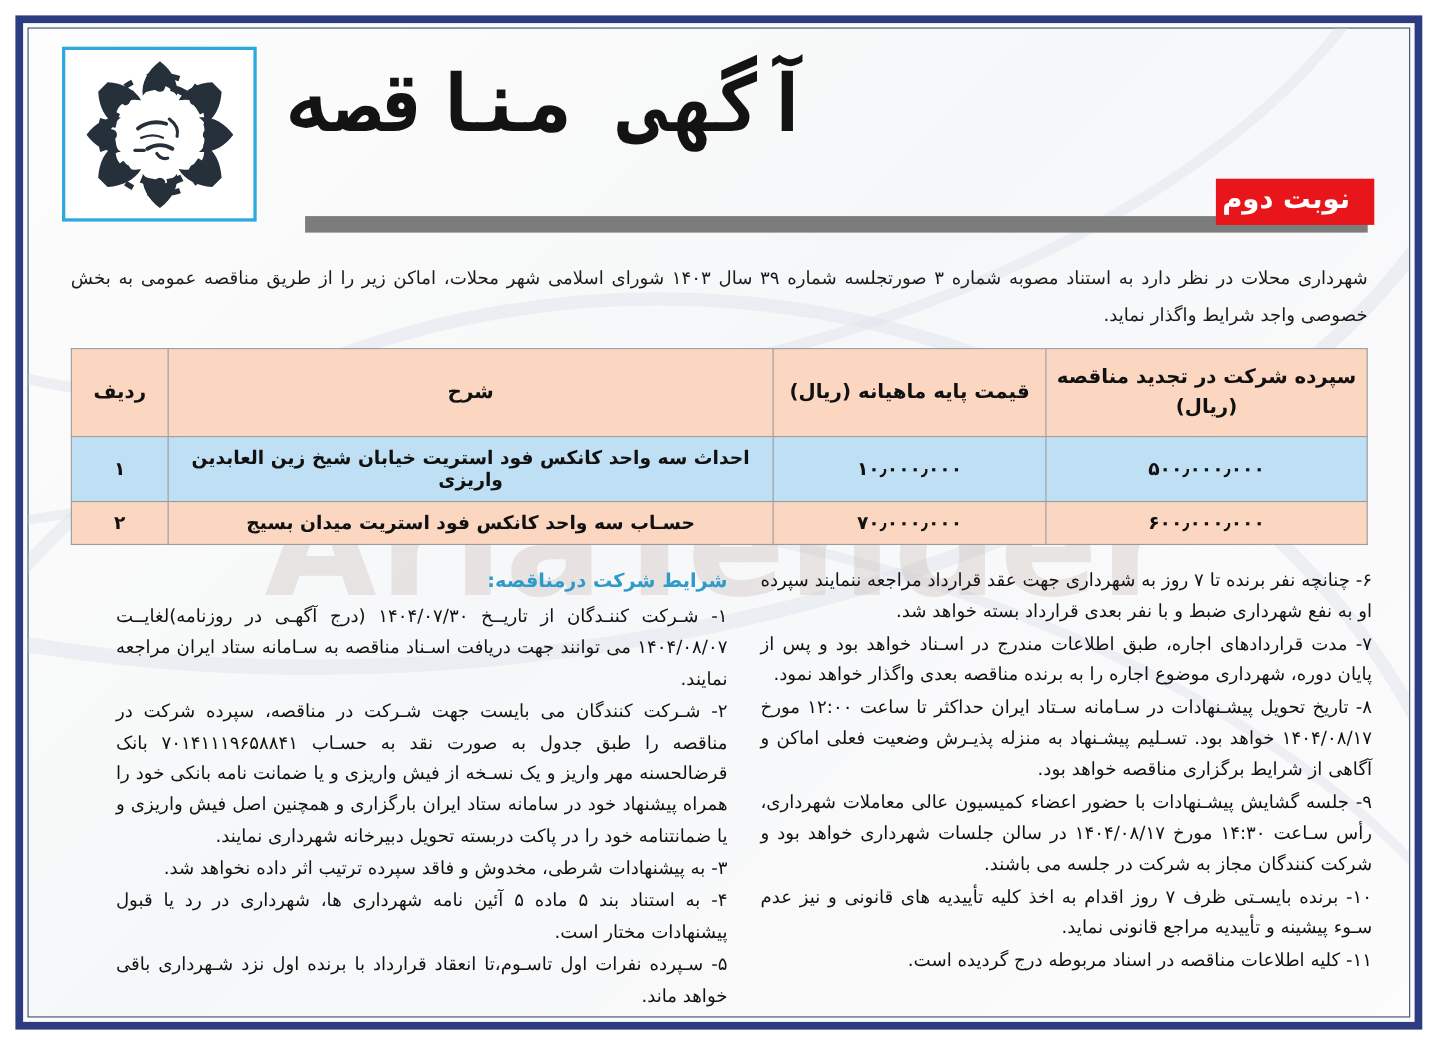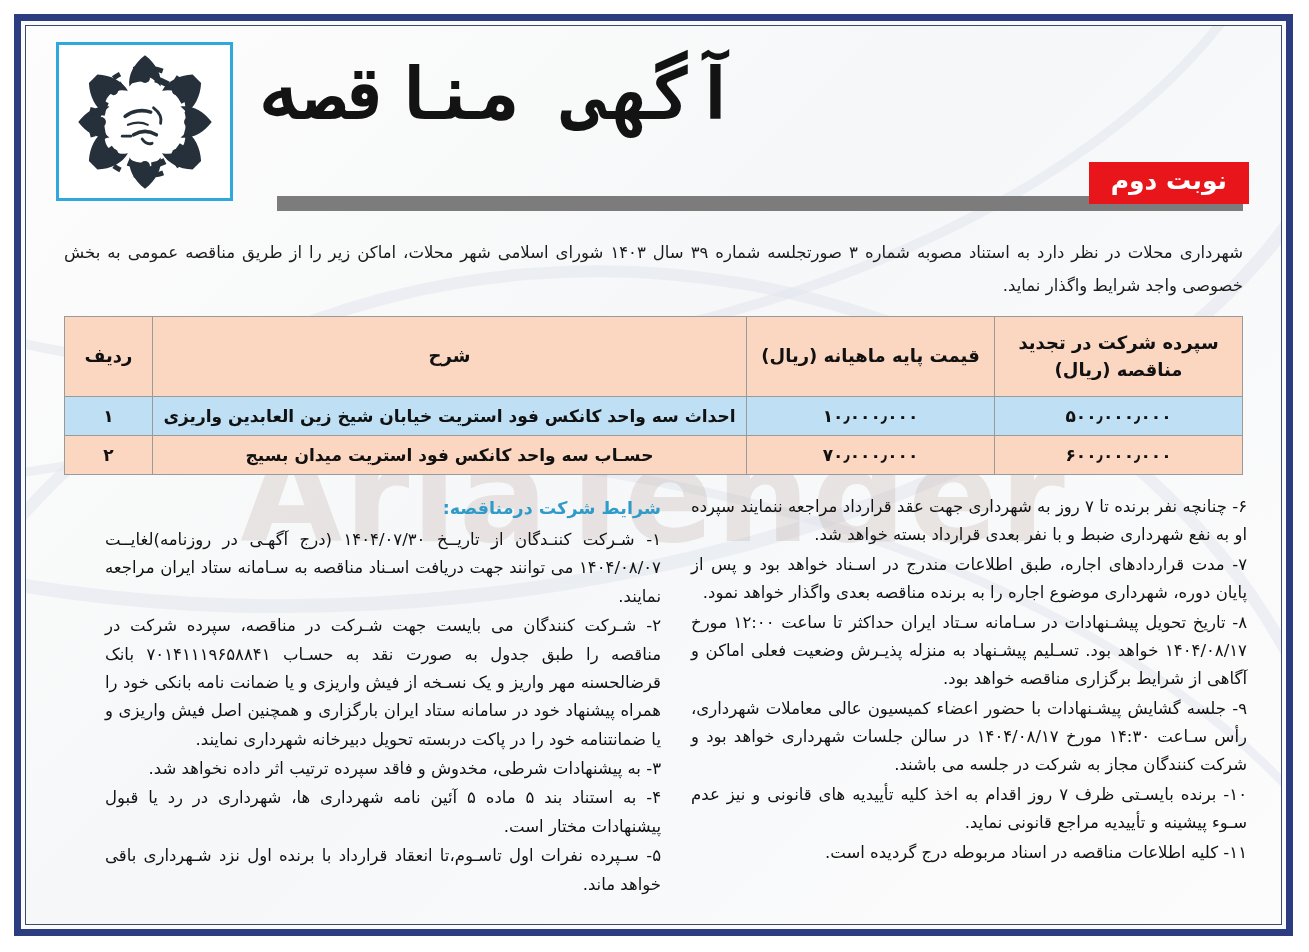--- a/index.html
+++ b/index.html
@@ -111,21 +111,21 @@
     background: #7c7c7c;
   }
   #badge {
     position: absolute;
     right: 32px;
     top: 136px;
     background: #e8161b;
     color: #ffffff;
     font-size: 25px;
     font-weight: 700;
-    padding: 5px 22px 8px 22px;
+    padding: 5px 22px 8px 6px;
     line-height: 1.15;
     white-space: nowrap;
   }
 
   
   #intro {
     margin: 14px 38px 0 38px;
     font-size: 16.5px;
     line-height: 2.0;
     color: #1b1b1b;
@@ -161,21 +161,21 @@
     font-weight: 700;
     padding: 9px 6px;
     height: 37px;
   }
   #tender-table tbody tr.row-blue td { background: #bfe0f4; }
   #tender-table tbody tr.row-peach td { background: #fbd6c1; }
 
   .col-radif { width: 88px; }
   .col-sharh { width: auto; }
   .col-price { width: 248px; }
-  .col-deposit { width: 248px; }
+  .col-deposit { width: 292px; }
 
   
   #columns {
     display: flex;
     flex-direction: row;
     margin: 18px 34px 0 34px;
     gap: 22px;
     align-items: flex-start;
   }
   .col {

